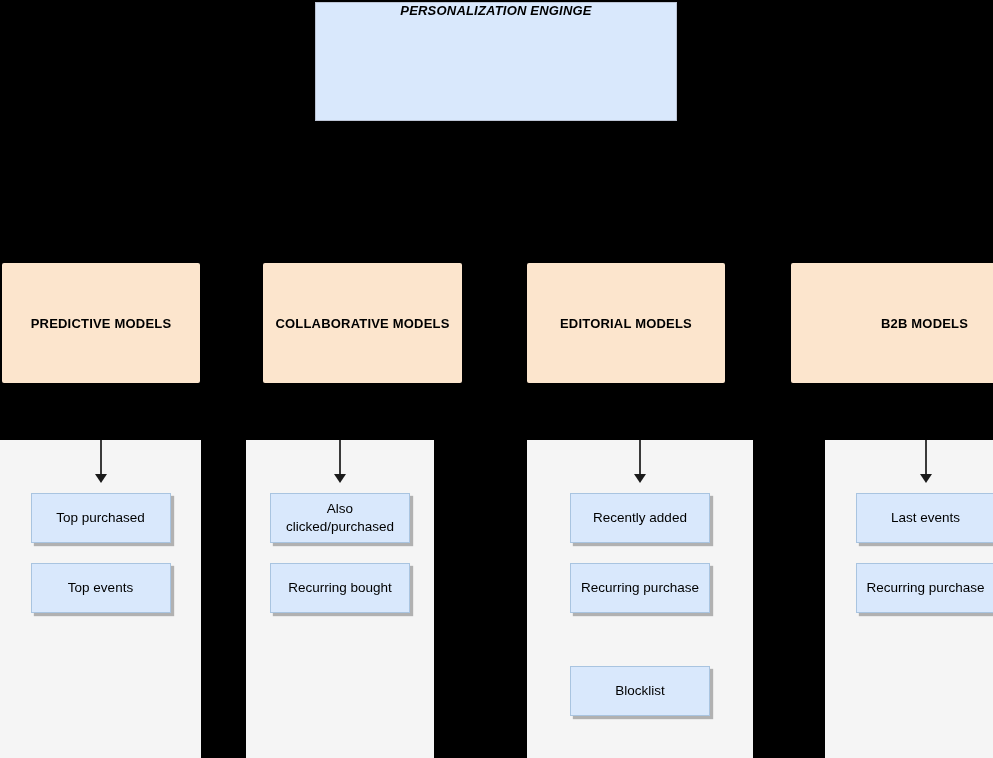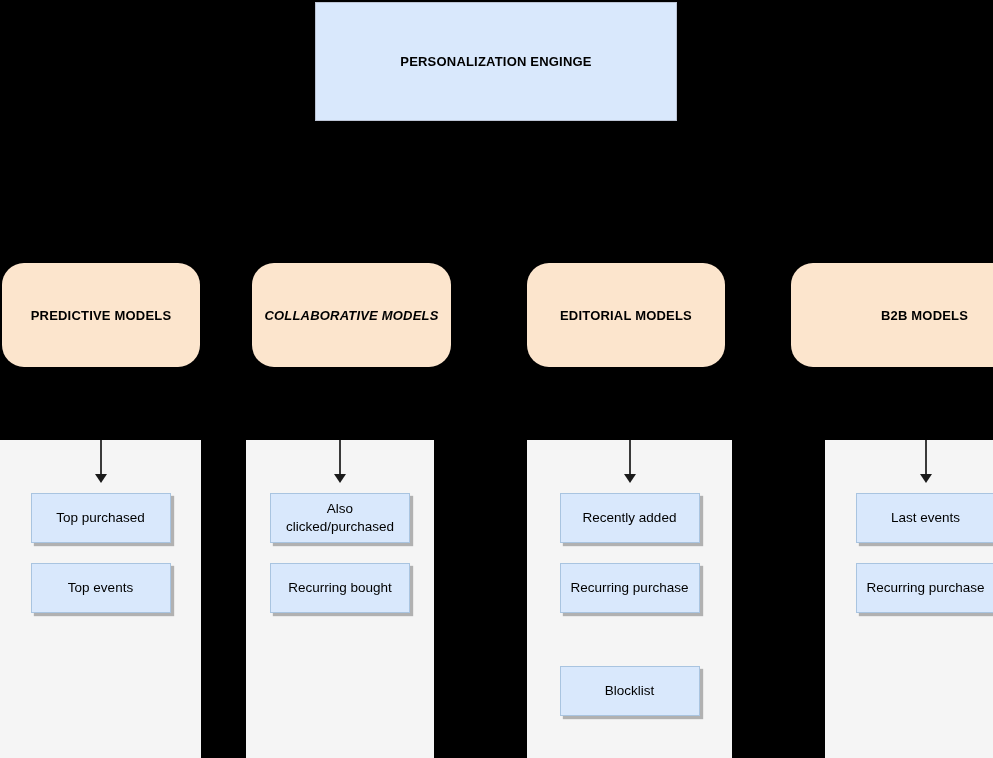--- a/index.html
+++ b/index.html
@@ -22,56 +22,57 @@
   
   .root-node {
     position: absolute;
     left: 315px;
     top: 2px;
     width: 360px;
     height: 117px;
     background: #d9e8fc;
     border: 1px solid #bcc4d4;
     display: flex;
-    align-items: center;
+    align-items: flex-start;
     justify-content: center;
     text-align: center;
     font-weight: bold;
     font-size: 13px;
     letter-spacing: 0.2px;
+    font-style: italic;
   }
   
   .branch-header {
     position: absolute;
     top: 263px;
-    height: 104px;
+    height: 120px;
     background: #fce5cd;
-    border-radius: 22px;
+    border-radius: 2px;
     display: flex;
     align-items: center;
     justify-content: center;
     text-align: left;
     font-weight: bold;
     font-size: 13px;
     letter-spacing: 0.2px;
   }
   .hdr0 { left: 2px;   width: 198px; }
-  .hdr1 { left: 252px; width: 199px; font-style: italic; }
+  .hdr1 { left: 263px; width: 199px; }
   .hdr2 { left: 527px; width: 198px; }
   .hdr3 { left: 791px; width: 199px; padding-left: 34px; }
   
   .panel {
     position: absolute;
     top: 440px;
     height: 318px;
     background: #f5f5f5;
   }
   .pan0 { left: 0px;   width: 201px; }
   .pan1 { left: 246px; width: 188px; }
-  .pan2 { left: 527px; width: 205px; }
+  .pan2 { left: 527px; width: 226px; }
   .pan3 { left: 792px; width: 201px; margin-left: 33px; }
   
   .down-arrow {
     position: absolute;
     top: 0;
     left: 50%;
     transform: translateX(-50%);
     width: 12px;
     height: 43px;
   }

